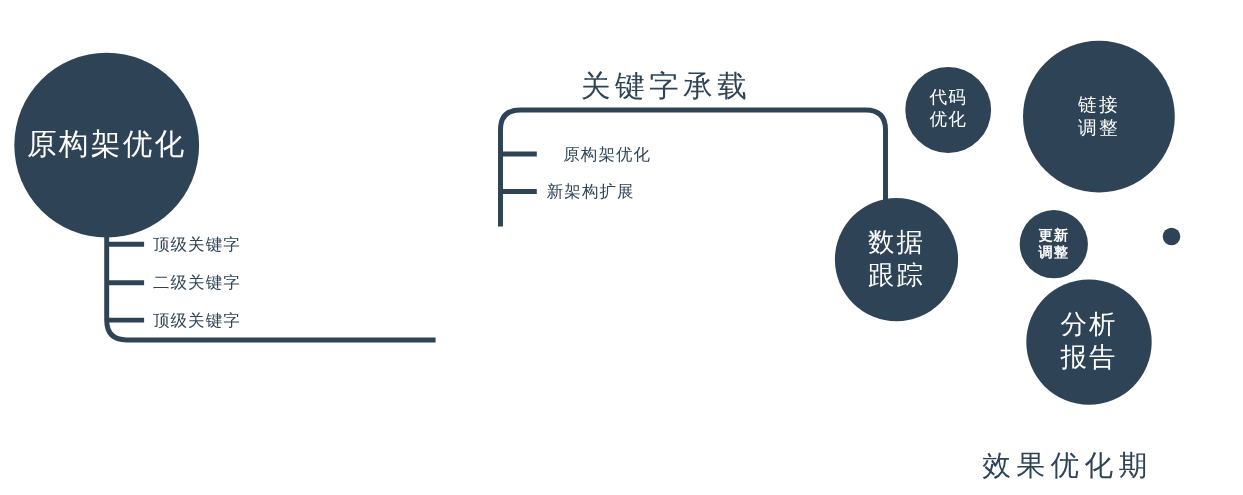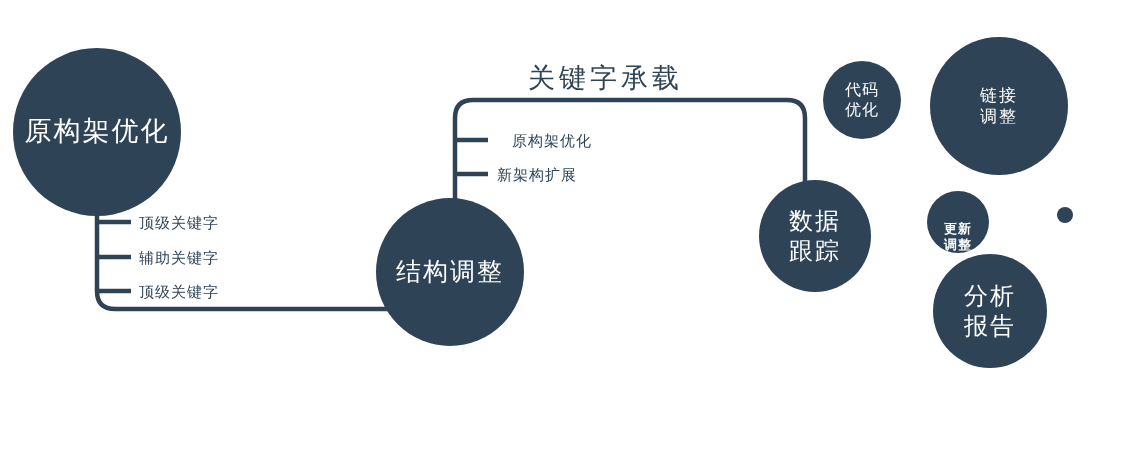--- a/index.html
+++ b/index.html
@@ -83,55 +83,53 @@
     <path d="M 97 291 H 131"></path>
     <path d="M 455 206 L 455 118 Q 455 100 473 100 L 787 100 Q 805 100 805 118 L 805 186"></path>
     <path d="M 455 140 H 488"></path>
     <path d="M 455 174 H 488"></path>
   </svg>
 
   <div class="circle" style="left:13px; top:48px; width:168px; height:168px; font-size:27px;">
     <span>原构架优化</span>
   </div>
 
-  <div class="circle" style="left:376px; top:198px; width:148px; height:148px; font-size:25px;">
-    <span>结构调整</span>
-  </div>
 
   <div class="circle" style="left:759px; top:180px; width:112px; height:112px; font-size:24px;">
     <span>数据</span>
     <span>跟踪</span>
   </div>
 
   <div class="circle" style="left:823px; top:61px; width:78px; height:78px; font-size:16px; letter-spacing:1px;">
     <span>代码</span>
     <span>优化</span>
   </div>
 
   <div class="circle" style="left:930px; top:37px; width:138px; height:138px; font-size:17px;">
     <span>链接</span>
     <span>调整</span>
   </div>
 
-  <div class="circle" style="left:927px; top:191px; width:62px; height:62px; font-size:13px; font-weight:700; letter-spacing:1px;justify-content:flex-end;">
+  <div class="circle" style="left:927px; top:191px; width:62px; height:62px; font-size:13px; font-weight:700; letter-spacing:1px;">
     <span>更新</span>
     <span>调整</span>
   </div>
 
   <div class="dot" style="left:1057px; top:207px; width:16px; height:16px;"></div>
 
   <div class="circle" style="left:933px; top:254px; width:114px; height:114px; font-size:24px;">
     <span>分析</span>
     <span>报告</span>
   </div>
 
   <div class="edge-label" style="left:528px; top:60px; font-size:27px;">关键字承载</div>
 
 
   <div class="branch-label" style="left:139px; top:215px;">顶级关键字</div>
-  <div class="branch-label" style="left:139px; top:250px;">辅助关键字</div>
+  <div class="branch-label" style="left:139px; top:250px;">二级关键字</div>
   <div class="branch-label" style="left:139px; top:284px;">顶级关键字</div>
 
   <div class="branch-label" style="left:497px; top:133px;margin-left:15px;">原构架优化</div>
   <div class="branch-label" style="left:497px; top:167px;">新架构扩展</div>
 
+  <div class="footer-label" style="left:893px; top:406px;">效果优化期</div>
 
 </div>
 
 </body></html>

